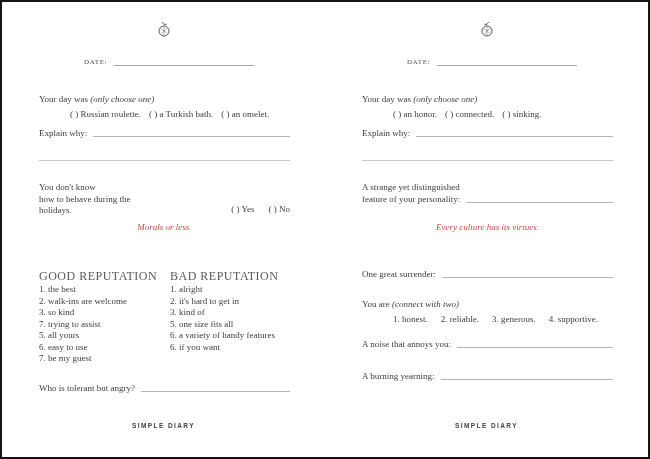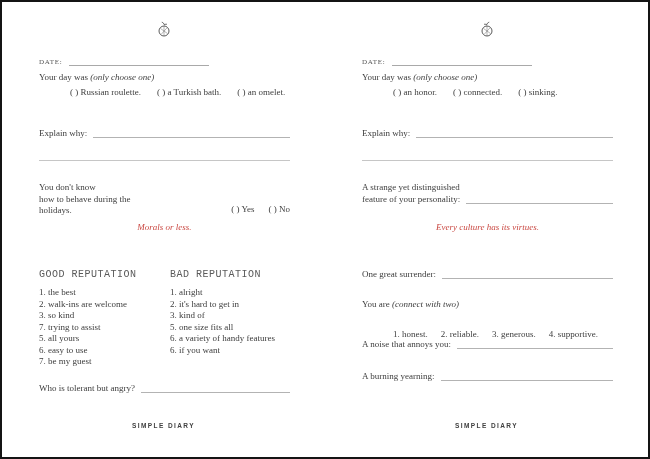--- a/index.html
+++ b/index.html
@@ -14,65 +14,63 @@
     color: #3d3d3d;
     overflow: hidden;
   }
   .spread { display: flex; width: 100%; height: 100%; }
   .page { position: relative; width: 325px; height: 455px; }
 
   .abs { position: absolute; left: 37px; right: 35px; }
 
   .page-icon { position: absolute; top: 19px; left: 0; right: 0; text-align: center; }
 
-  .date-row { top: 55px; display: flex; align-items: flex-end; }
+  .date-row { top: 55px; display: flex; align-items: flex-end; margin-left: 45px; }
   .date-label {
     font-size: 7px; letter-spacing: 0.7px; color: #555;
   }
   .date-line {
     width: 140px; height: 8px; margin-left: 7px;
     border-bottom: 1px solid #a9a9a9;
   }
 
   .body-text { font-size: 9px; line-height: 11.5px; }
   .italic { font-style: italic; }
 
-  .day-q { top: 70px; }
-  .options-line { padding-left: 31px; margin-top: 3px; display: flex; gap: 16px; }
-
-  .label-row { display: flex; align-items: center; }
+  .day-q { top: 92px; }
+  .options-line { padding-left: 31px; margin-top: 3px; display: flex; gap: 8px; }
+
+  .label-row { display: flex; align-items: flex-start; }
   .fill-line { flex: 1; height: 8px; margin-left: 6px; border-bottom: 1px solid #b3b3b3; }
 
   .explain-row { top: 126px; }
   .hr-line { top: 157px; border-bottom: 1px solid #c6c6c6; height: 1px; }
 
   .two-line-q { top: 180px; }
   .q-flex { display: flex; align-items: flex-end; gap: 44px; }
   .q-left { flex: 1; }
   .yes-no { display: flex; gap: 14px; white-space: nowrap; padding-bottom: 1px; margin-left: 32px; }
 
   .red-quote {
     top: 220px; text-align: center;
     font-style: italic; font-size: 9px;
   }
 
   .lists { top: 267px; display: flex; }
   .list-col-1 { width: 131px; }
   .list-col-2 { flex: 1; }
   .list-header {
-    font-size: 10px; letter-spacing: 0.5px; color: #5a5a5a;
-    margin-bottom: 7px;
-    font-family: Liberation Mono, monospace;
+    font-size: 12px; letter-spacing: 0.5px; color: #5a5a5a;
   }
   .list-item { font-size: 9px; line-height: 11.5px; }
 
   .bottom-q { top: 381px; }
   .surrender-row { top: 267px; }
   .you-are { top: 297px; }
-  .numbered-line { padding-left: 31px; margin-top: 18px; display: flex; gap: 13px; }
+  .numbered-line { padding-left: 31px; margin-top: 3px; display: flex; gap: 13px; }
   .noise-row { top: 337px; }
   .yearning-row { top: 369px; }
 
   .footer {
     position: absolute; top: 420px; left: 0; right: 0;
     text-align: center;
     font-family: "Liberation Sans", "DejaVu Sans", sans-serif;
     font-weight: bold; font-size: 6.5px; letter-spacing: 1.4px;
     color: #414141;
   }

